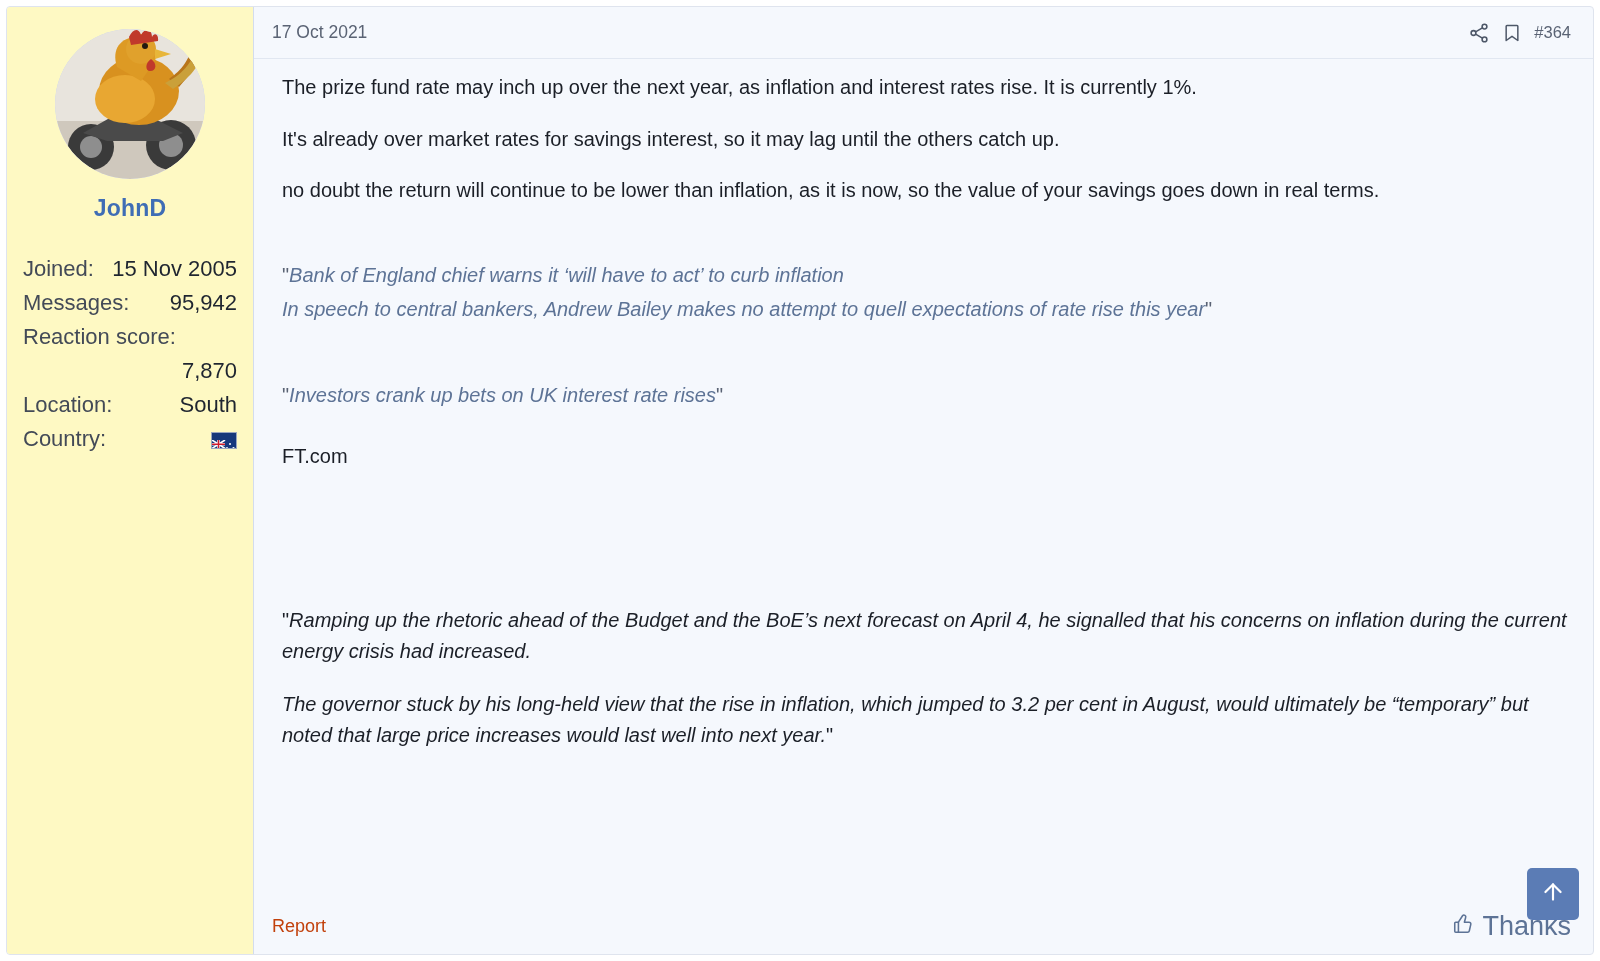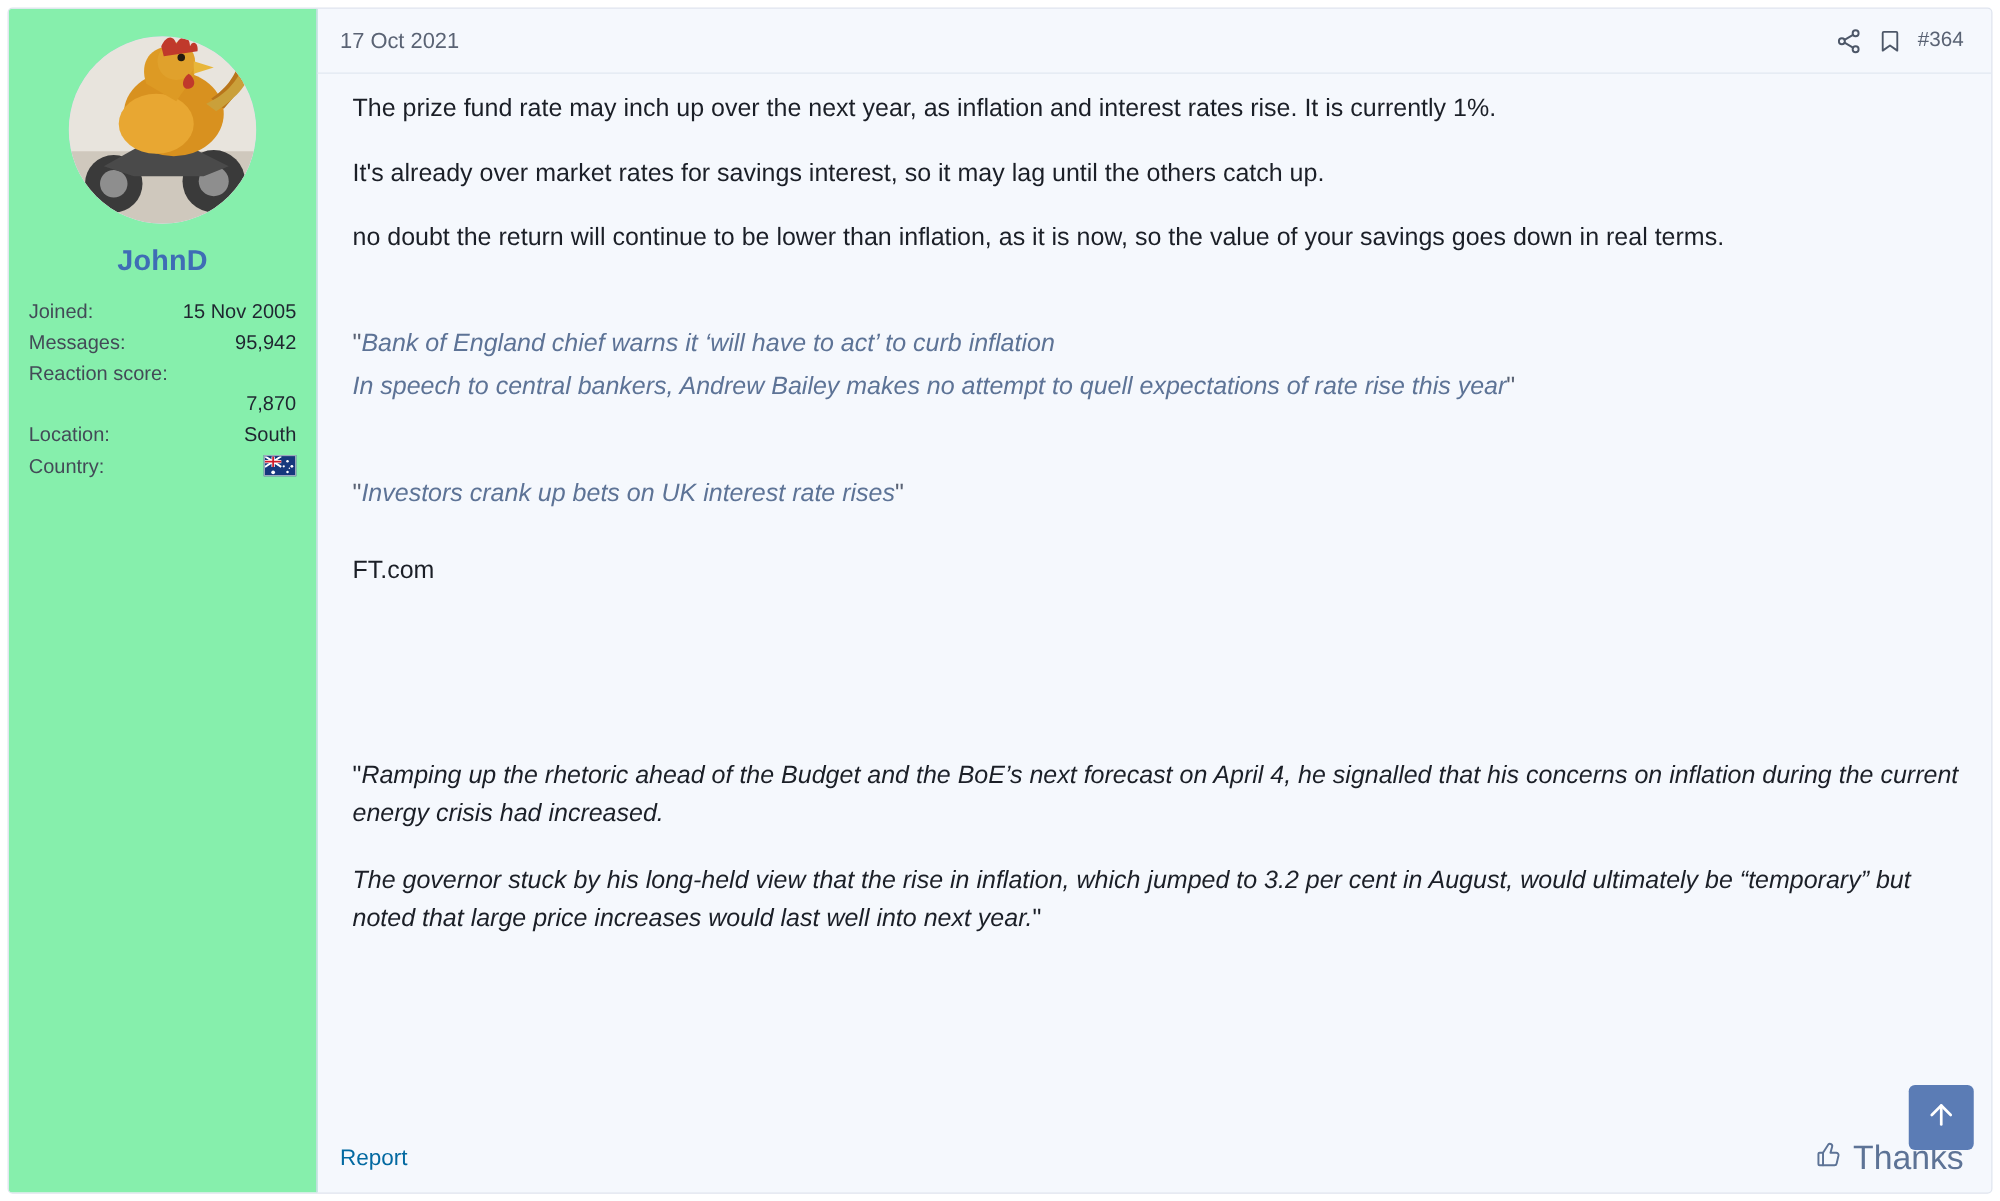--- a/index.html
+++ b/index.html
@@ -25,21 +25,21 @@
     background: #f5f8fd;
     border: 1px solid #dfe4ee;
     border-radius: 4px;
     display: flex;
     overflow: hidden;
   }
   
   .user-col {
     width: 247px;
     flex: 0 0 247px;
-    background: #86efac;
+    background: #fef9c3;
     border-right: 1px solid #d3dced;
     padding: 18px 16px 12px 16px;
   }
   .avatar-wrap {
     display: flex;
     justify-content: center;
     margin-top: 4px;
   }
   .avatar {
     width: 150px;
@@ -52,22 +52,22 @@
   .avatar svg { display: block; }
   .username {
     text-align: center;
     margin-top: 16px;
     font-size: 23px;
     color: #3f6db5;
     font-weight: bold;
     letter-spacing: 0.2px;
   }
   .stats {
-    margin-top: 16px;
-    font-size: 16px;
+    margin-top: 30px;
+    font-size: 22px;
     color: #3c4350;
   }
   .stat-row {
     display: flex;
     justify-content: space-between;
     align-items: baseline;
     line-height: 1.55;
     gap: 8px;
   }
   .stat-label { color: #434a57; white-space: nowrap; }
@@ -156,21 +156,21 @@
     left: 0;
     right: 0;
     bottom: 12px;
     display: flex;
     align-items: center;
     justify-content: space-between;
     padding: 0 22px 0 18px;
   }
   .report-link {
     font-size: 18px;
-    color: #0369a1;
+    color: #c2410c;
     text-decoration: none;
     cursor: pointer;
   }
   .thanks-btn {
     display: flex;
     align-items: center;
     gap: 8px;
     font-size: 27px;
     color: #5d7396;
     cursor: pointer;

